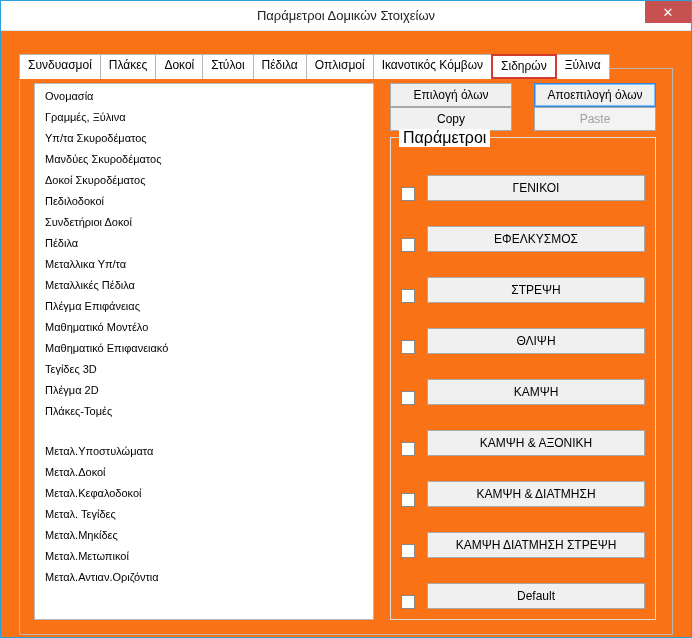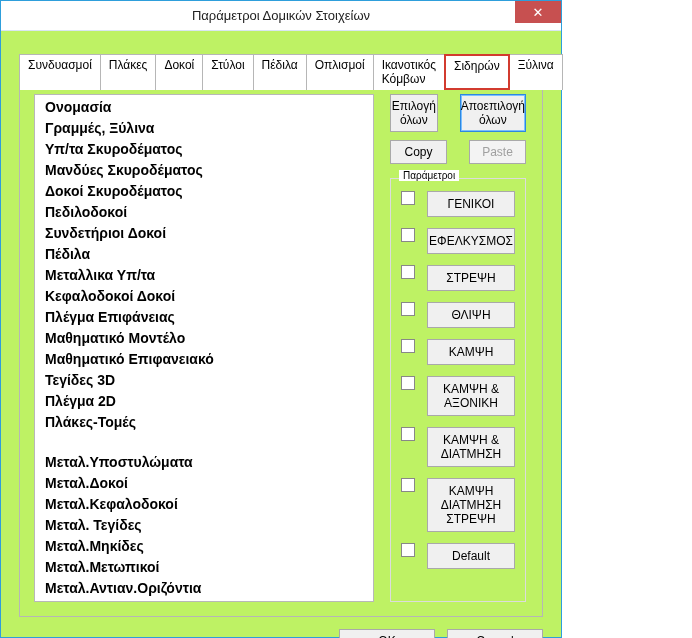--- a/index.html
+++ b/index.html
@@ -6,24 +6,24 @@
   html, body { margin: 0; padding: 0; }
   body {
     font-family: "Segoe UI", Tahoma, sans-serif;
     font-size: 12px;
     background: #fff;
     width: 692px;
     height: 638px;
     overflow: hidden;
   }
   .window {
-    width: 562px;
+    width: 692px;
     height: 638px;
     border: 1px solid #2e9edb;
-    background: #bef264;
+    background: #f97316;
     position: relative;
   }
   .titlebar {
     height: 30px;
     background: #fff;
     border-bottom: 1px solid #d9e6f2;
     display: flex;
     align-items: center;
     justify-content: center;
     position: relative;
@@ -88,45 +88,44 @@
   }
   .listbox {
     flex: 1;
     border: 1px solid #b8b8b8;
     background: #fff;
     overflow-y: scroll;
     padding: 2px 0;
   }
   .listbox .item {
     padding: 1px 8px 1px 10px;
-    font-size: 14px;
+    font-size: 11px;
     color: #000;
     line-height: 19px;
     cursor: pointer;
     white-space: nowrap;
-    font-weight: bold;
   }
   .listbox .spacer {
     height: 19px;
   }
   
   .listbox::-webkit-scrollbar { width: 17px; }
   .listbox::-webkit-scrollbar-track { background: #f0f0f0; }
   .listbox::-webkit-scrollbar-thumb { background: #cdcdcd; border: 1px solid #f0f0f0; }
   .listbox::-webkit-scrollbar-button { background: #f0f0f0; height: 17px; }
 
   .right {
     flex: 1;
     display: flex;
     flex-direction: column;
   }
   .topbtns {
     display: flex;
     gap: 22px;
-    margin-bottom: 8px;
+    margin-bottom: 0;
   }
   .btn {
     border: 1px solid #a9a9a9;
     background: #f0f0f0;
     padding: 4px 0;
     text-align: center;
     font-size: 12px;
     cursor: pointer;
     color: #000;
   }
@@ -147,28 +146,29 @@
     padding: 12px 10px 10px 10px;
     position: relative;
     flex: 1;
   }
   .groupbox .legend {
     position: absolute;
     top: -9px;
     left: 8px;
     background: #fff;
     padding: 0 4px;
-    font-size: 10px;
+    font-size: 16px;
     color: #000;
   }
   .paramrow {
     display: flex;
-    align-items: flex-start;
+    align-items: flex-end;
     gap: 12px;
     margin-bottom: 11px;
+    margin-top: 25px;
   }
   .paramrow:last-child { margin-bottom: 0; }
   .chk {
     width: 14px;
     height: 14px;
     border: 1px solid #888;
     background: #fff;
     cursor: pointer;
     flex-shrink: 0;
   }
@@ -219,21 +219,21 @@
         <div class="listbox" id="listbox">
             <div class="item">Ονομασία</div>
             <div class="item">Γραμμές, Ξύλινα</div>
             <div class="item">Υπ/τα Σκυροδέματος</div>
             <div class="item">Μανδύες Σκυροδέματος</div>
             <div class="item">Δοκοί Σκυροδέματος</div>
             <div class="item">Πεδιλοδοκοί</div>
             <div class="item">Συνδετήριοι Δοκοί</div>
             <div class="item">Πέδιλα</div>
             <div class="item">Μεταλλικα Υπ/τα</div>
-            <div class="item">Κεφαλοδοκοί Δοκοί</div>
+            <div class="item">Μεταλλικές Πέδιλα</div>
             <div class="item">Πλέγμα Επιφάνειας</div>
             <div class="item">Μαθηματικό Μοντέλο</div>
             <div class="item">Μαθηματικό Επιφανειακό</div>
             <div class="item">Τεγίδες 3D</div>
             <div class="item">Πλέγμα 2D</div>
             <div class="item">Πλάκες-Τομές</div>
             <div class="spacer"></div>
             <div class="item">Μεταλ.Υποστυλώματα</div>
             <div class="item">Μεταλ.Δοκοί</div>
             <div class="item">Μεταλ.Κεφαλοδοκοί</div>

